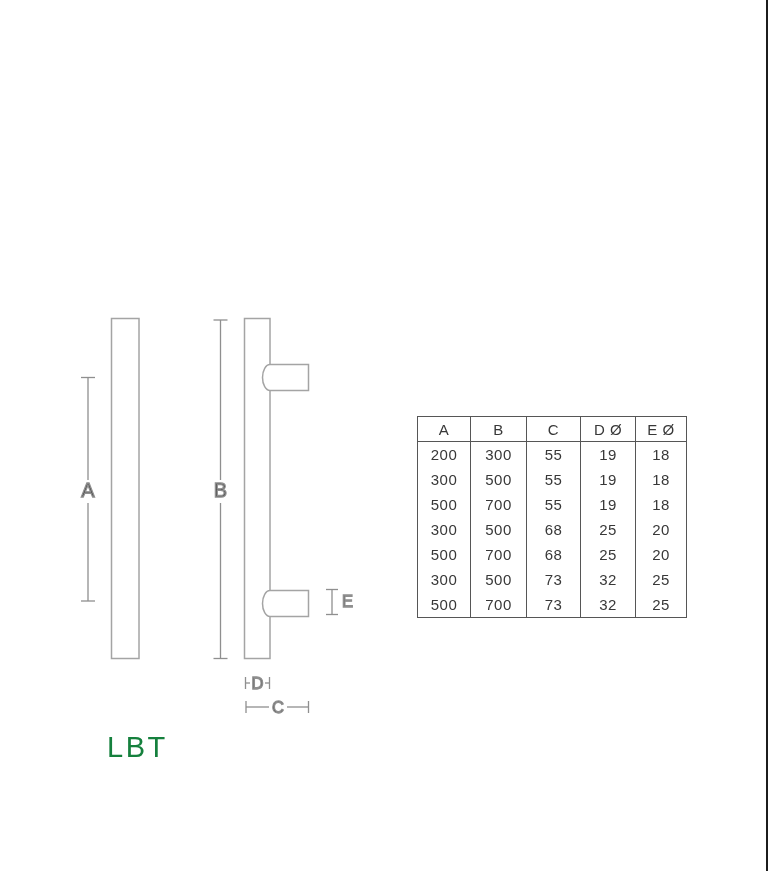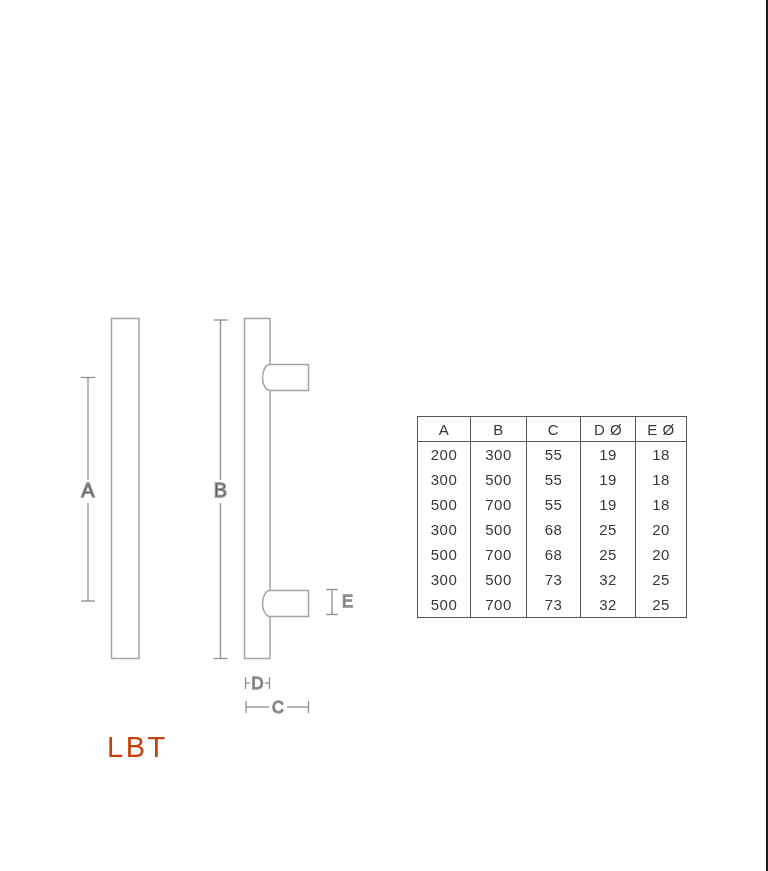--- a/index.html
+++ b/index.html
@@ -13,21 +13,21 @@
   svg.drawing .dim   { stroke:#8f8f8f; stroke-width:1.3; fill:none; }
   svg.drawing text   {
     font-family:"Liberation Sans", sans-serif;
     fill:#3d3d3d;
   }
   svg.drawing text.big   { font-size:20px; }
   svg.drawing text.small { font-size:16.5px; }
 
   .product-name {
     position:absolute; left:107px; top:731px;
-    font-size:29px; letter-spacing:2.5px; color:#c2410c;
+    font-size:29px; letter-spacing:2.5px; color:#15803d;
   }
 
   .table-wrap { position:absolute; left:417px; top:416px; }
   table.spec {
     border-collapse:collapse; table-layout:fixed;
     border:1.6px solid #565656;
   }
   table.spec th, table.spec td {
     border-left:1.5px solid #565656;
     text-align:center; vertical-align:middle;

